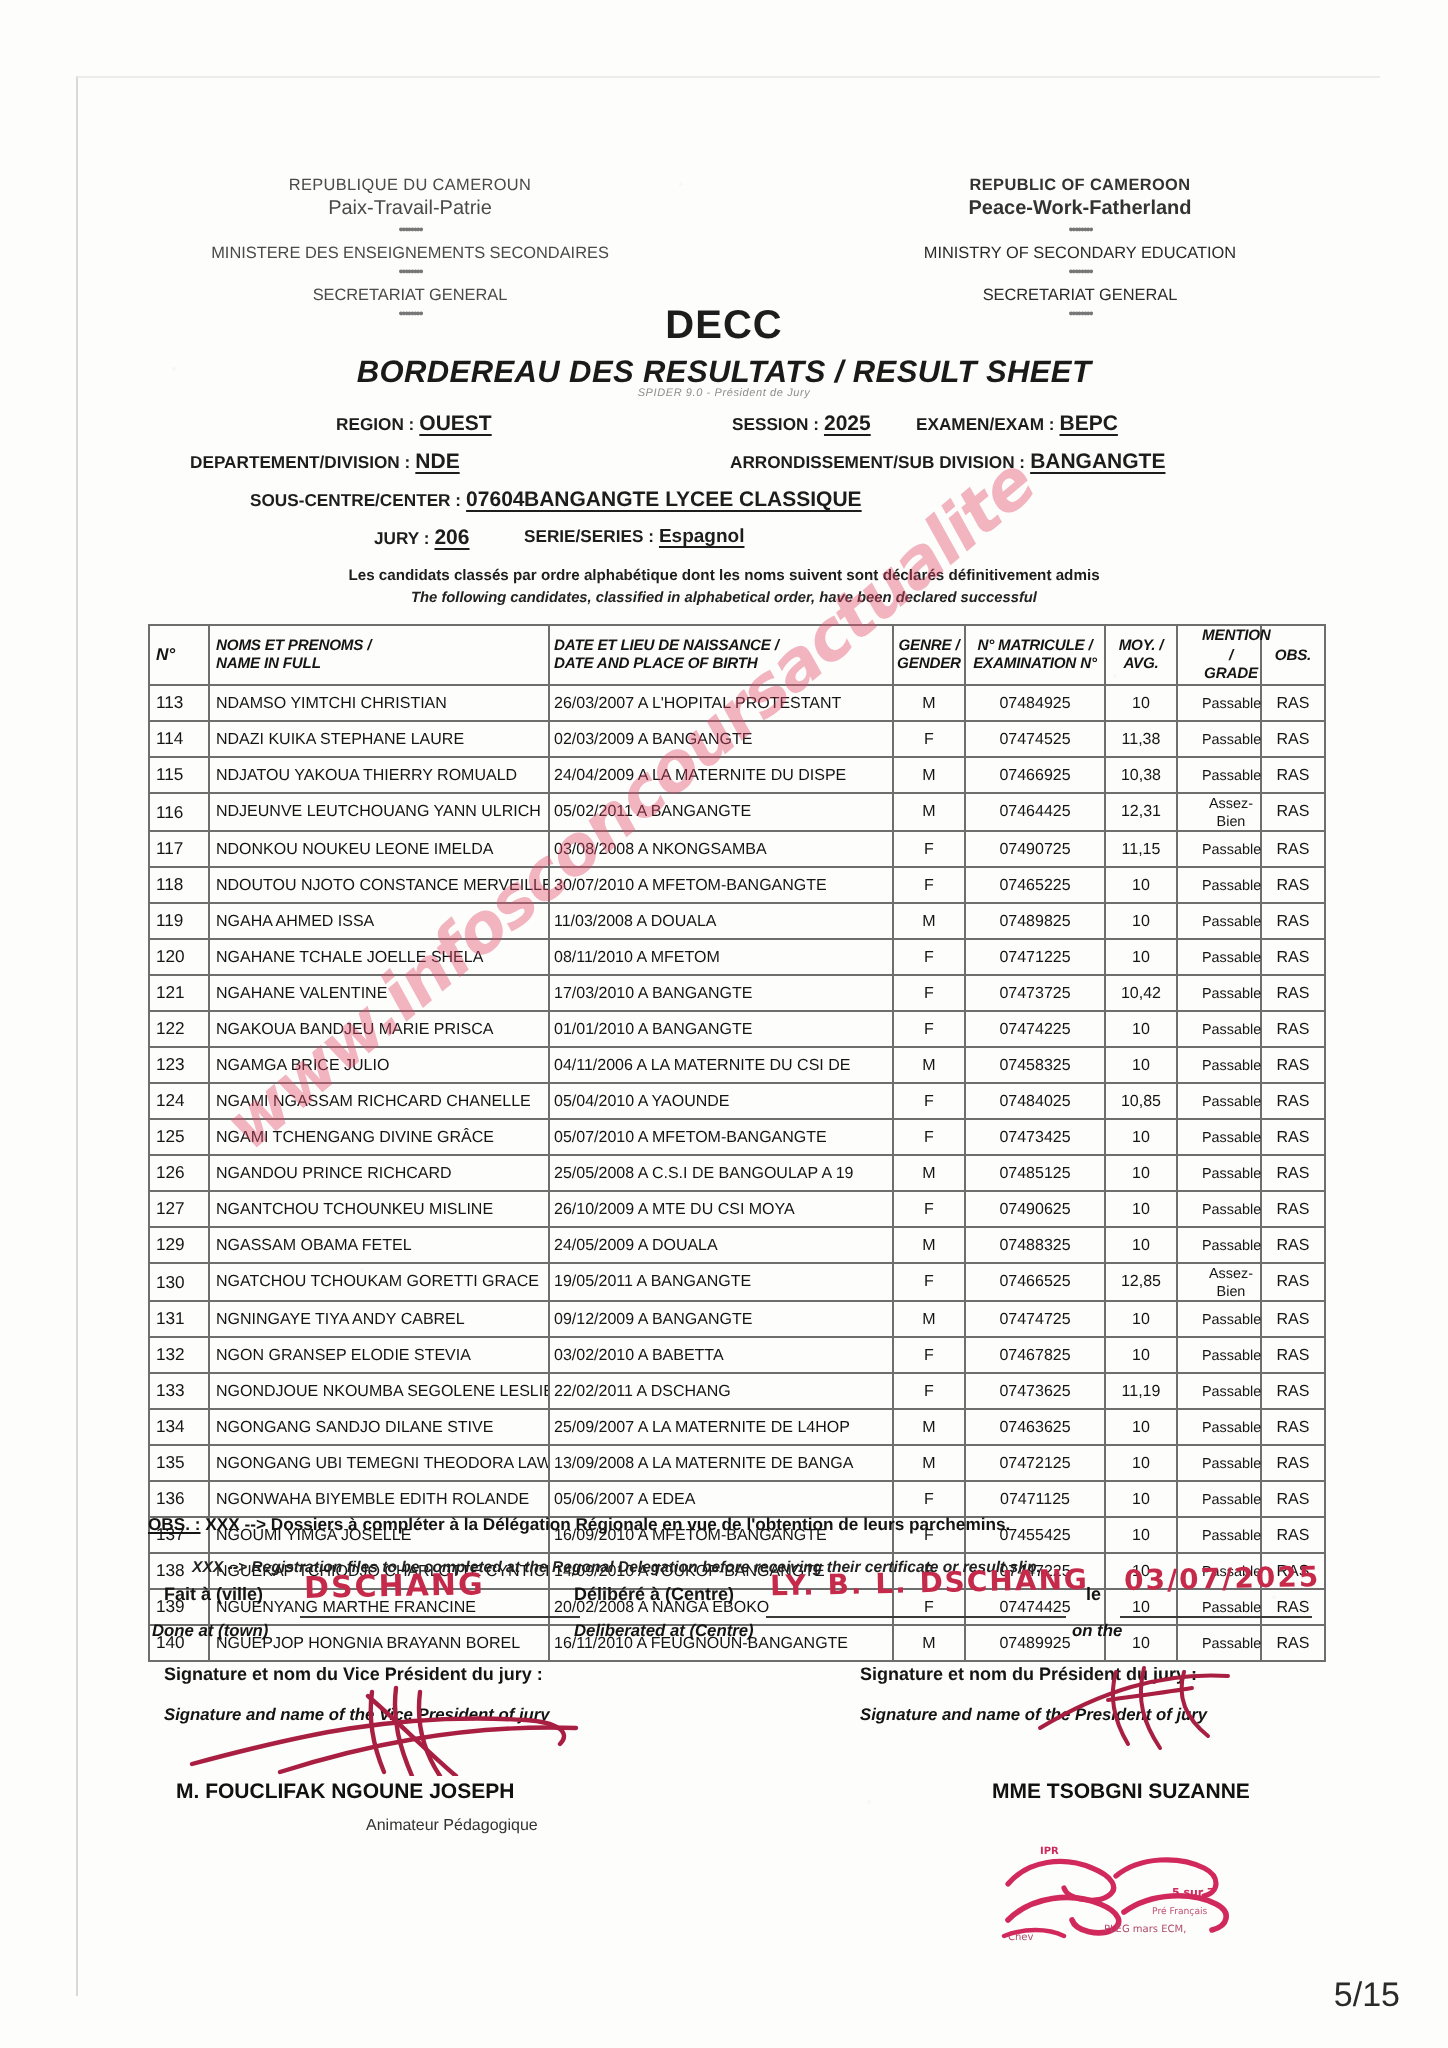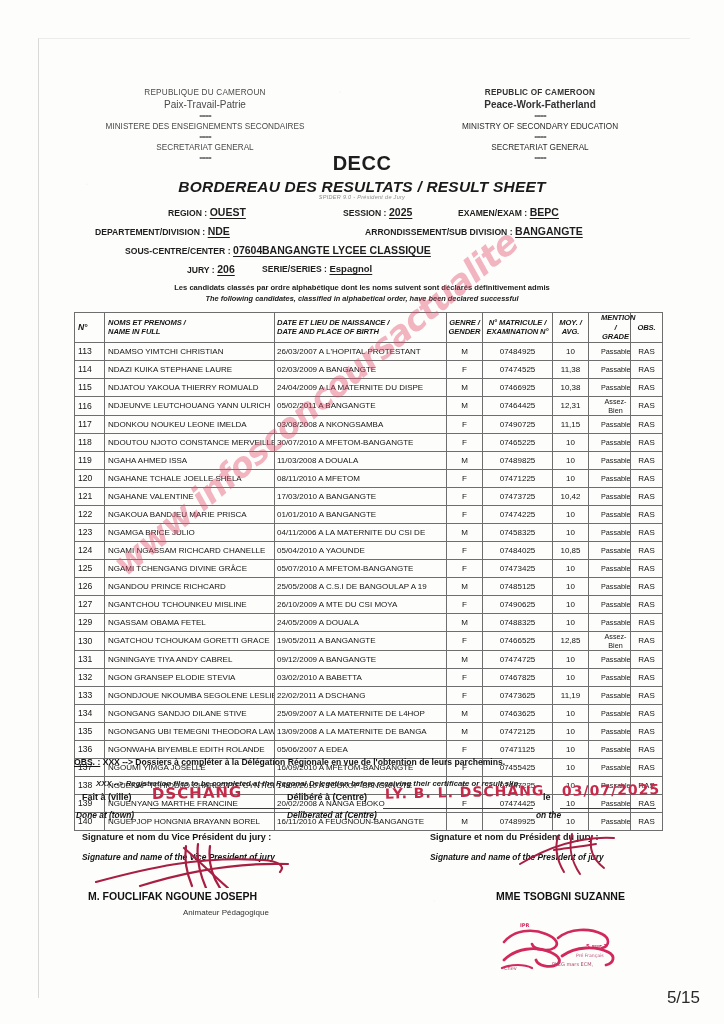--- a/index.html
+++ b/index.html
@@ -179,21 +179,21 @@
   <div id="title-decc">DECC</div>
   <div id="title-sheet">BORDEREAU DES RESULTATS / RESULT SHEET</div>
   <div id="title-sub">SPIDER 9.0 -  Président de Jury</div>
 
   <div id="meta">
     <div class="meta-row">
       <span class="f" style="left:168px;">
         <span class="lbl">REGION :</span>
         <span class="val">OUEST</span>
       </span>
-      <span class="f" style="left:343px;">
+      <span class="f" style="left:366px;">
         <span class="lbl">SESSION :</span>
         <span class="val">2025</span>
       </span>
       <span class="f" style="left:458px;">
         <span class="lbl">EXAMEN/EXAM :</span>
         <span class="val">BEPC</span>
       </span>
     </div>
     <div class="meta-row">
       <span class="f" style="left:95px;">

